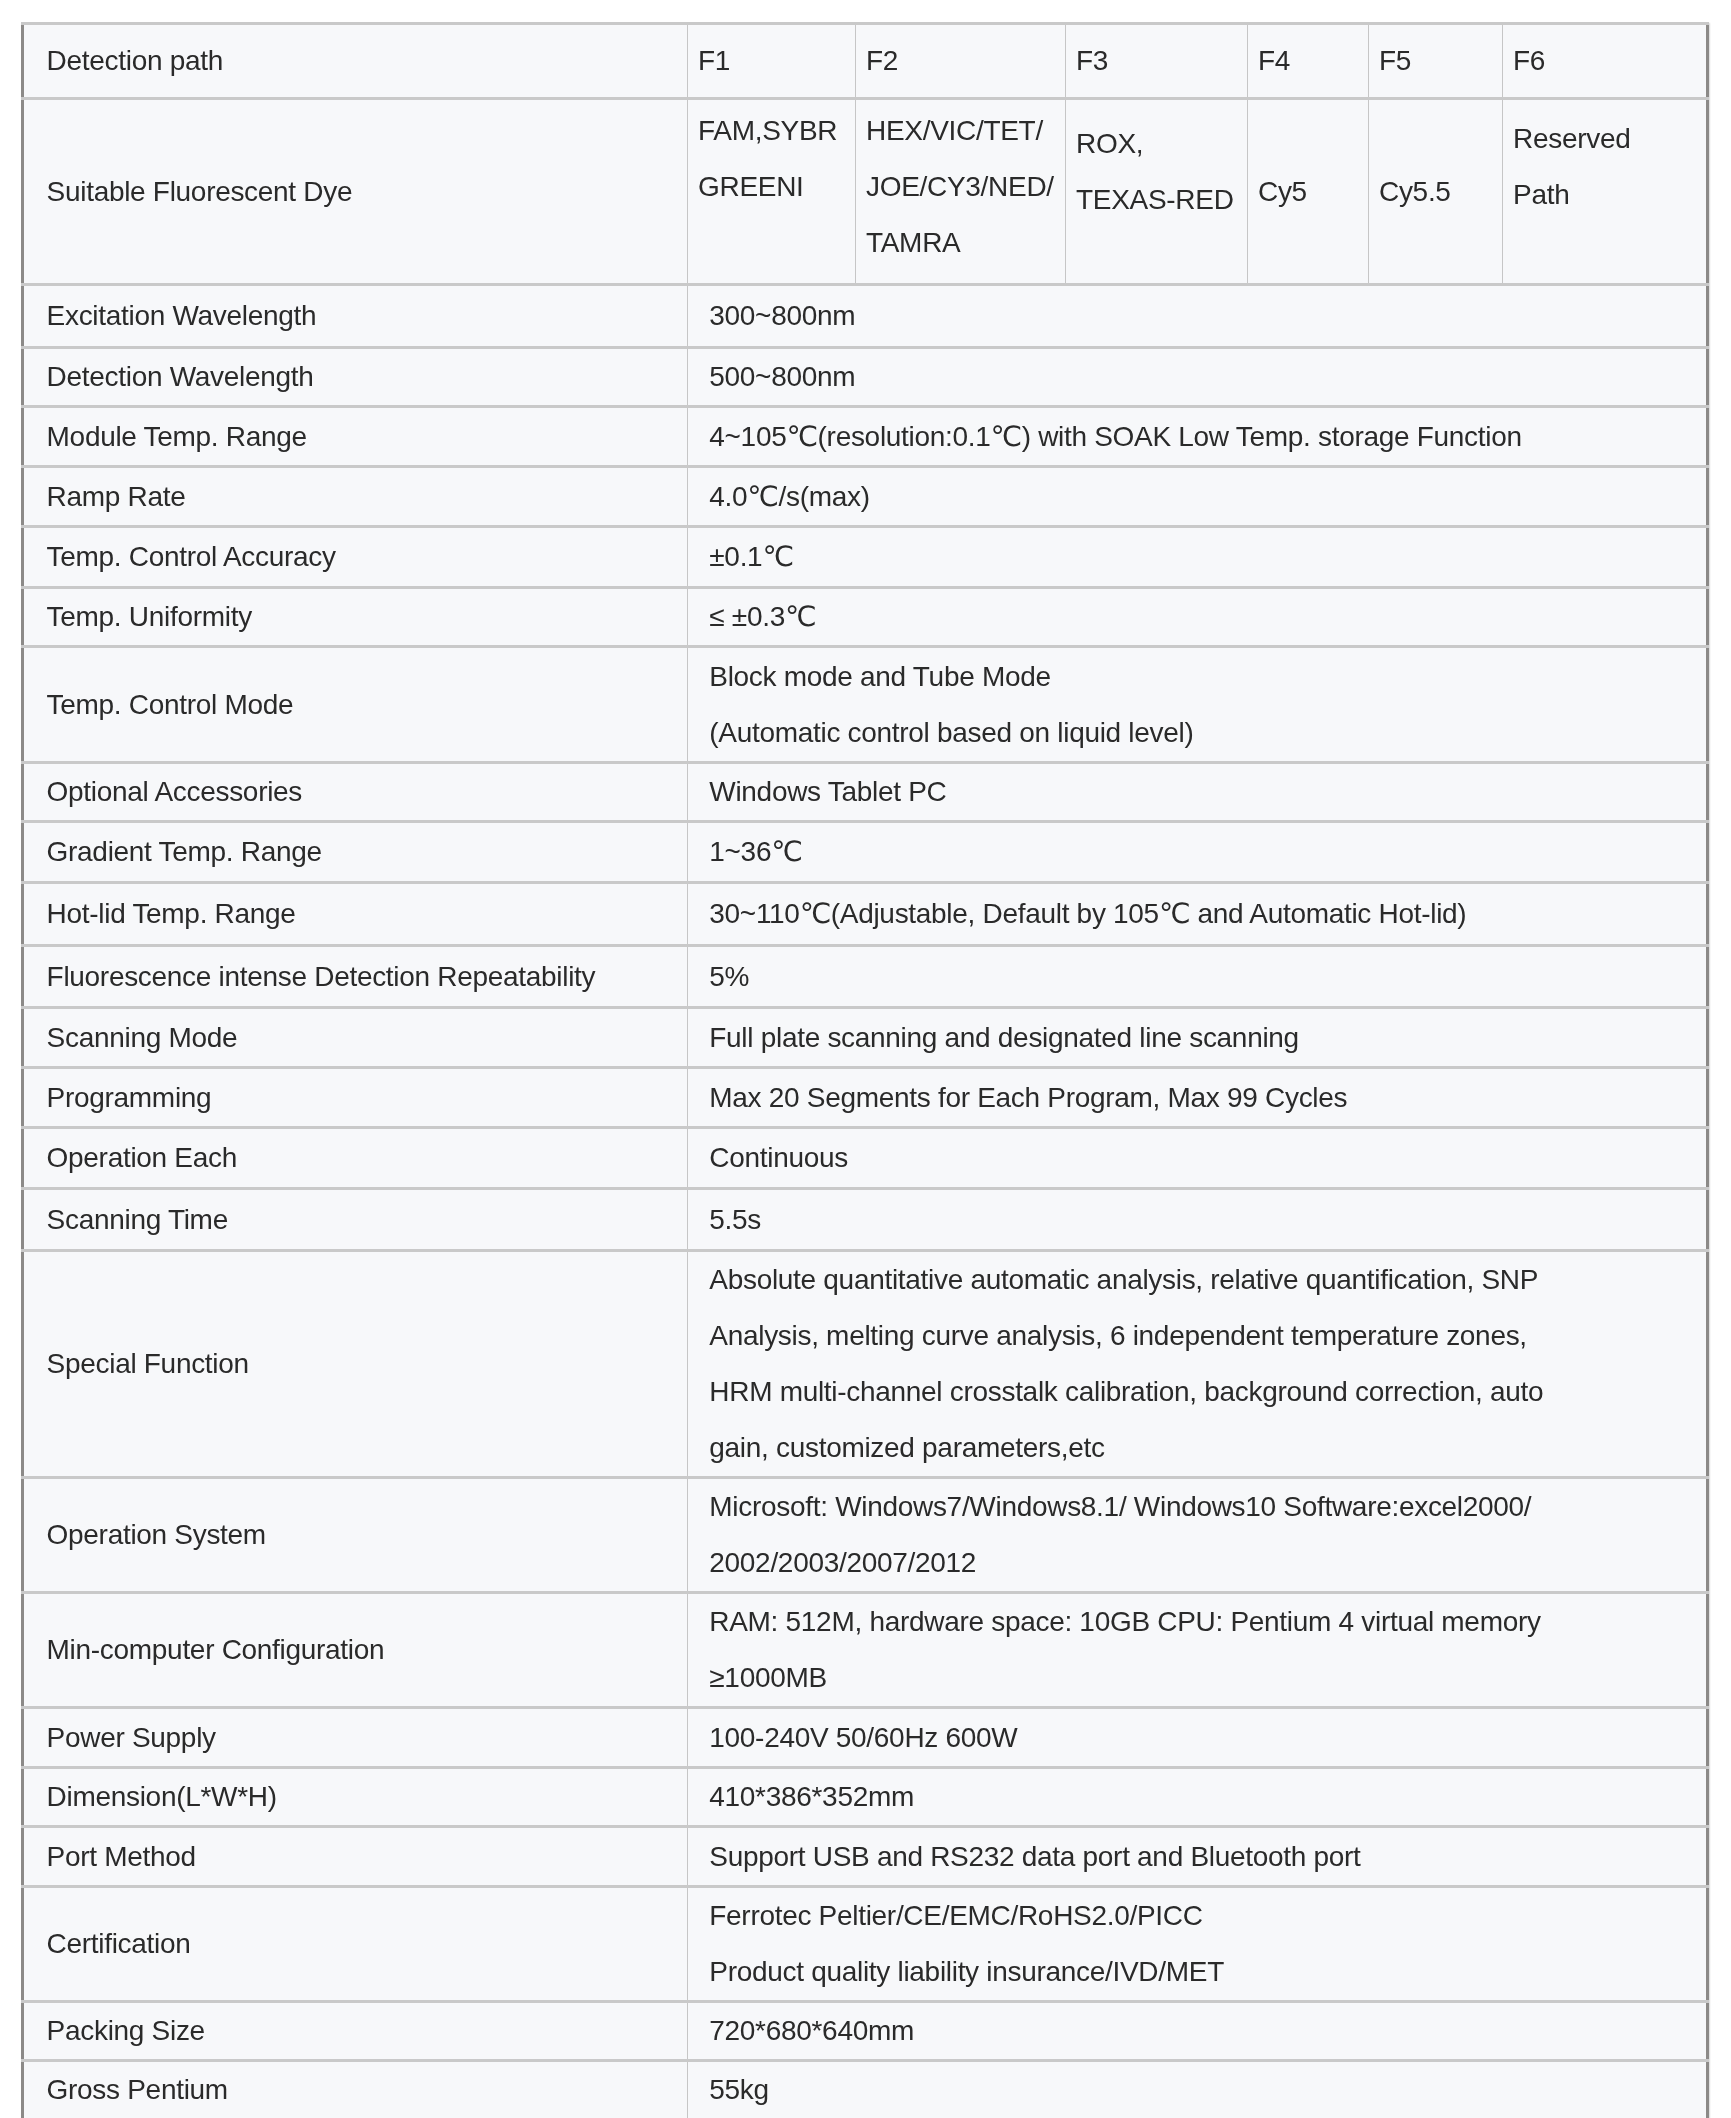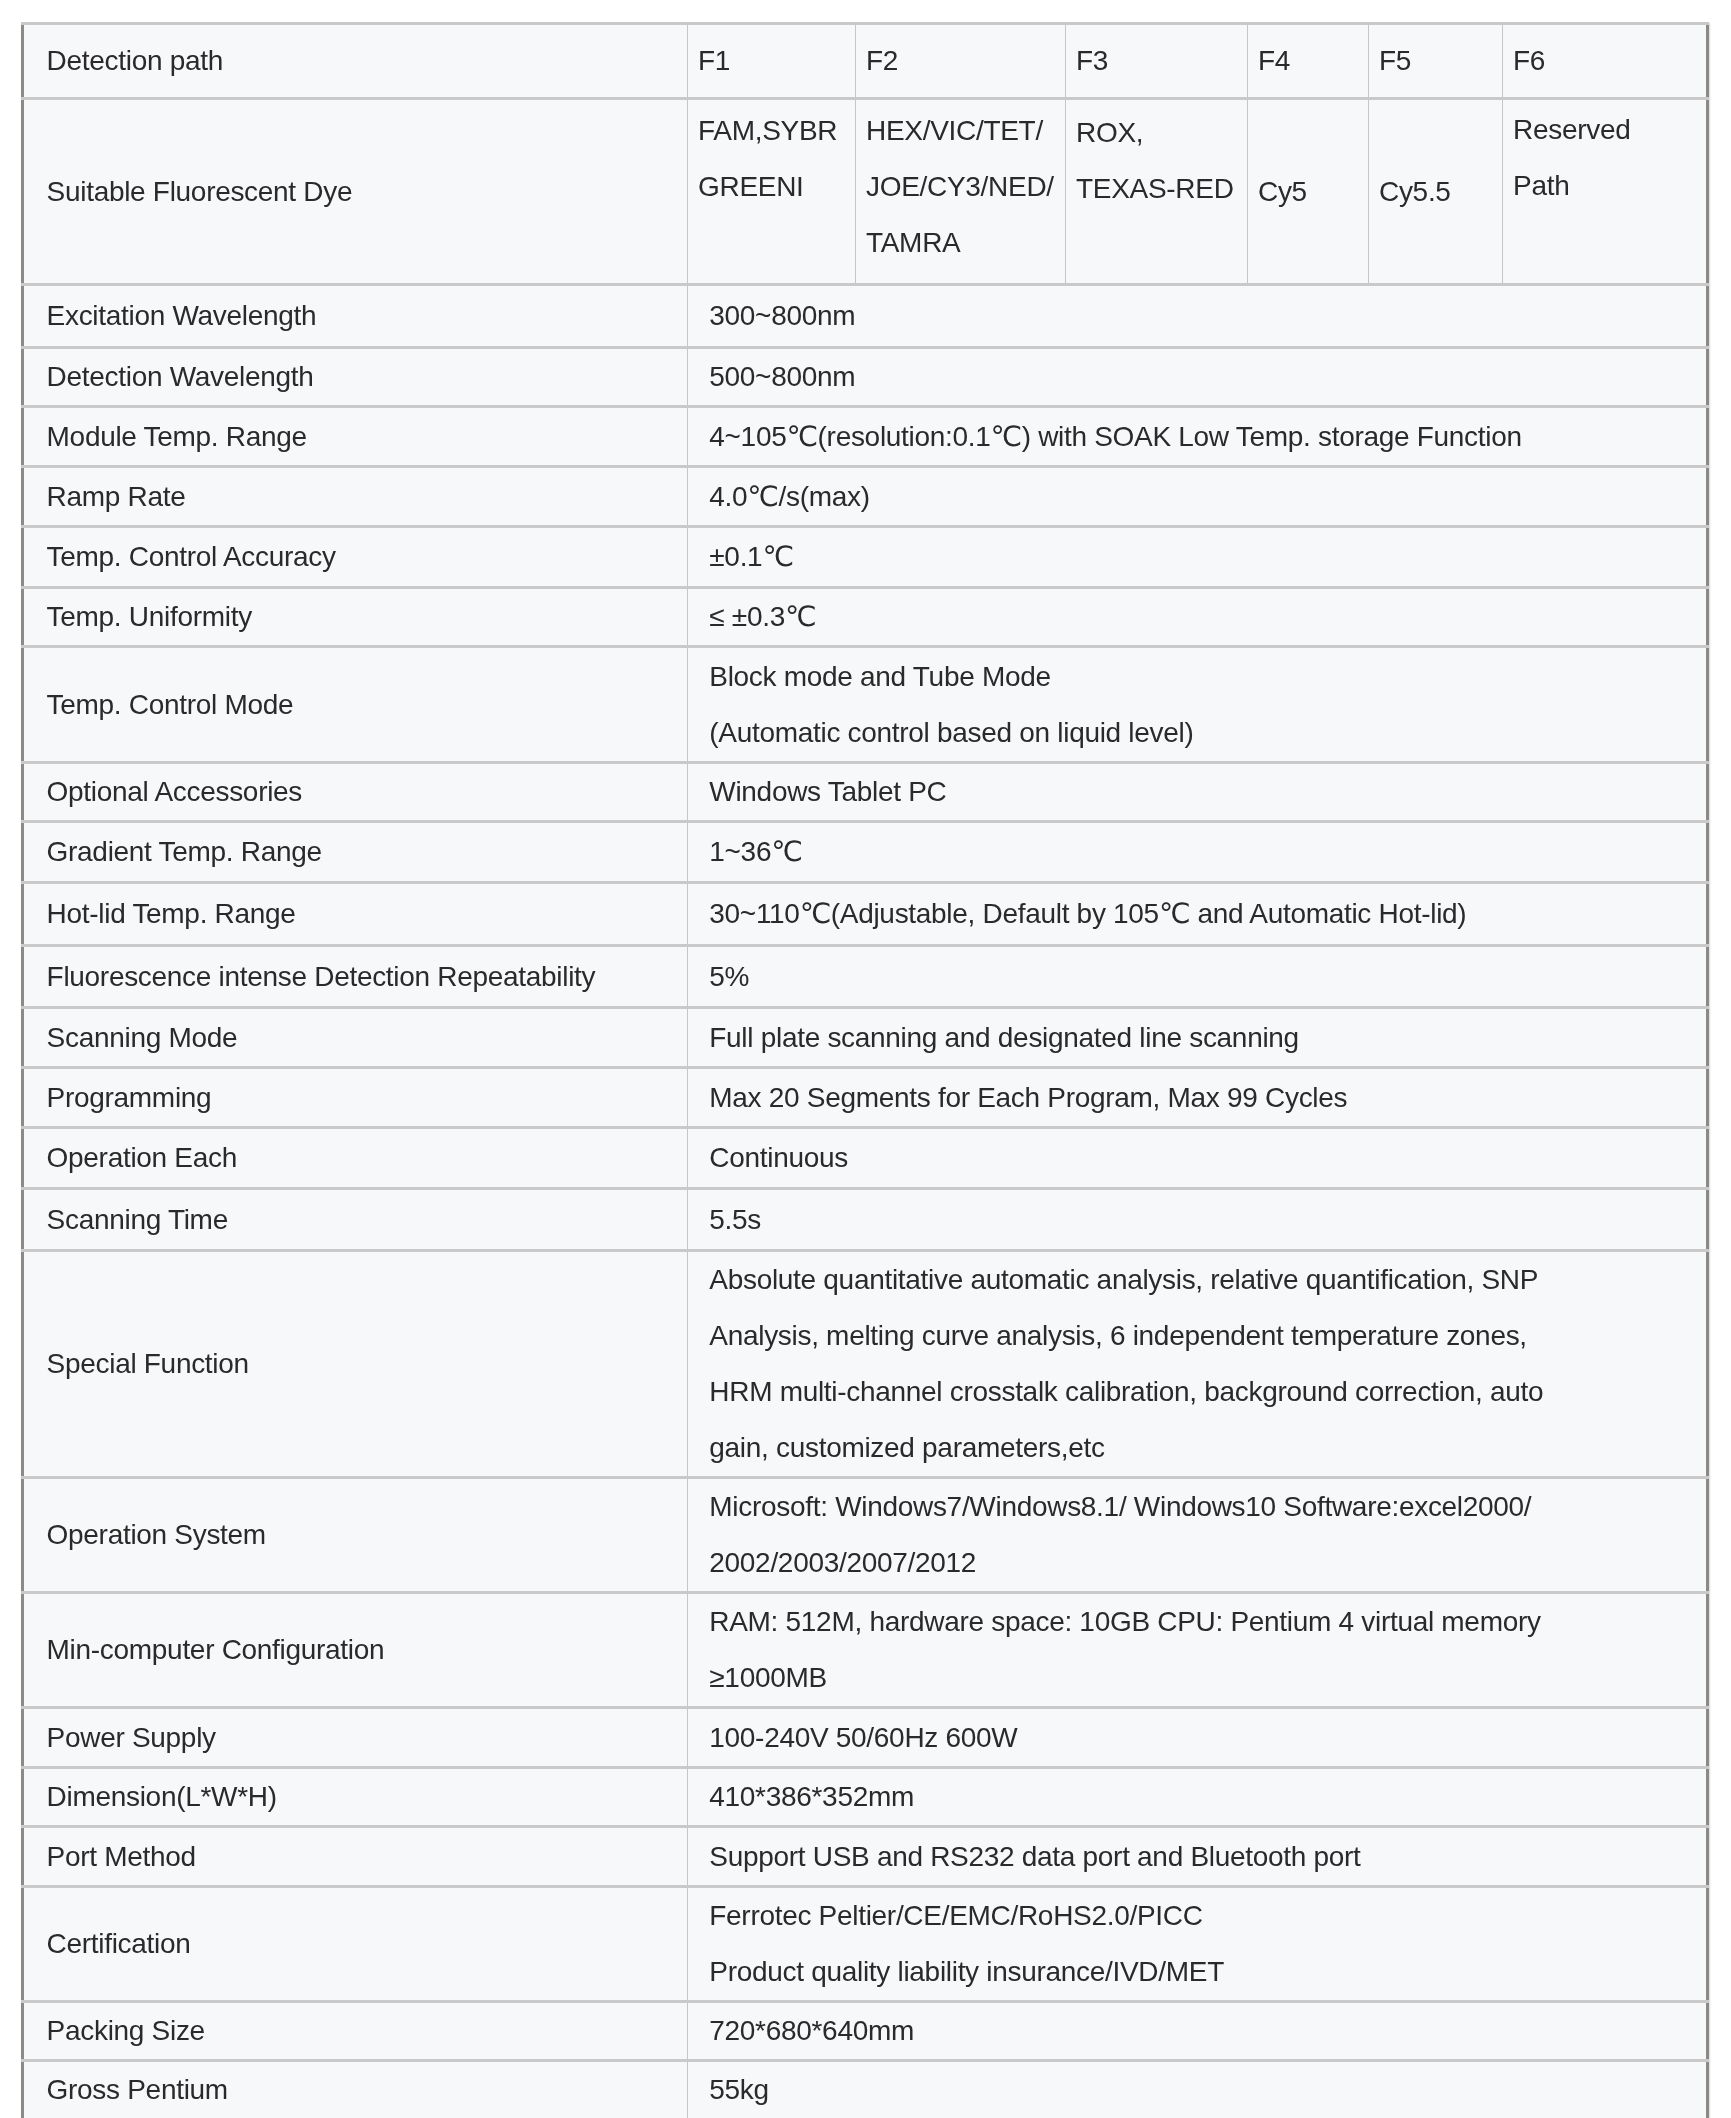--- a/index.html
+++ b/index.html
@@ -53,31 +53,31 @@
       <td class="label">Suitable Fluorescent Dye</td>
     <td class="fcell multi" style="vertical-align: top; padding-top: 2.5px;">
           <span class="line">FAM,SYBR</span>
           <span class="line">GREENI</span>
         </td>
         <td class="fcell multi" style="vertical-align: top; padding-top: 2.5px;">
           <span class="line">HEX/VIC/TET/</span>
           <span class="line">JOE/CY3/NED/</span>
           <span class="line">TAMRA</span>
         </td>
-        <td class="fcell multi" style="vertical-align: top; padding-top: 5px;">
+        <td class="fcell multi" style="vertical-align: top; padding-top: 16px;">
           <span class="line">ROX,</span>
           <span class="line">TEXAS-RED</span>
         </td>
         <td class="fcell multi" style="vertical-align: middle;">
           <span class="line">Cy5</span>
         </td>
         <td class="fcell multi" style="vertical-align: middle;">
           <span class="line">Cy5.5</span>
         </td>
-        <td class="fcell multi" style="vertical-align: top; padding-top: 2px;">
+        <td class="fcell multi" style="vertical-align: top; padding-top: 11px;">
           <span class="line">Reserved</span>
           <span class="line">Path</span>
         </td>
       </tr>
   <tr style="height: 63px;">
         <td class="label">Excitation Wavelength</td>
         <td class="value multi" colspan="6">
           <span class="line">300~800nm</span>
         </td>
       </tr>

